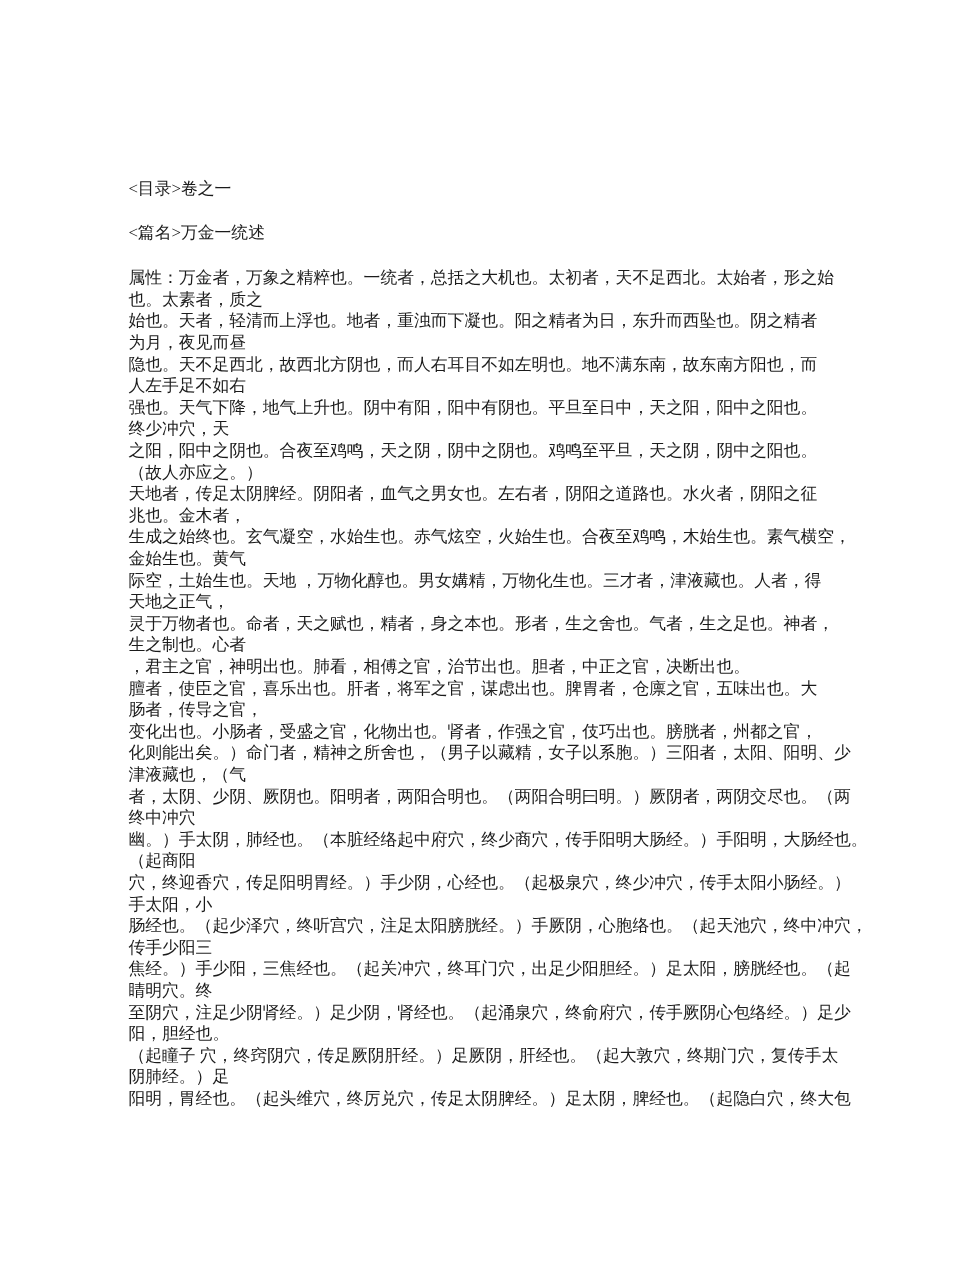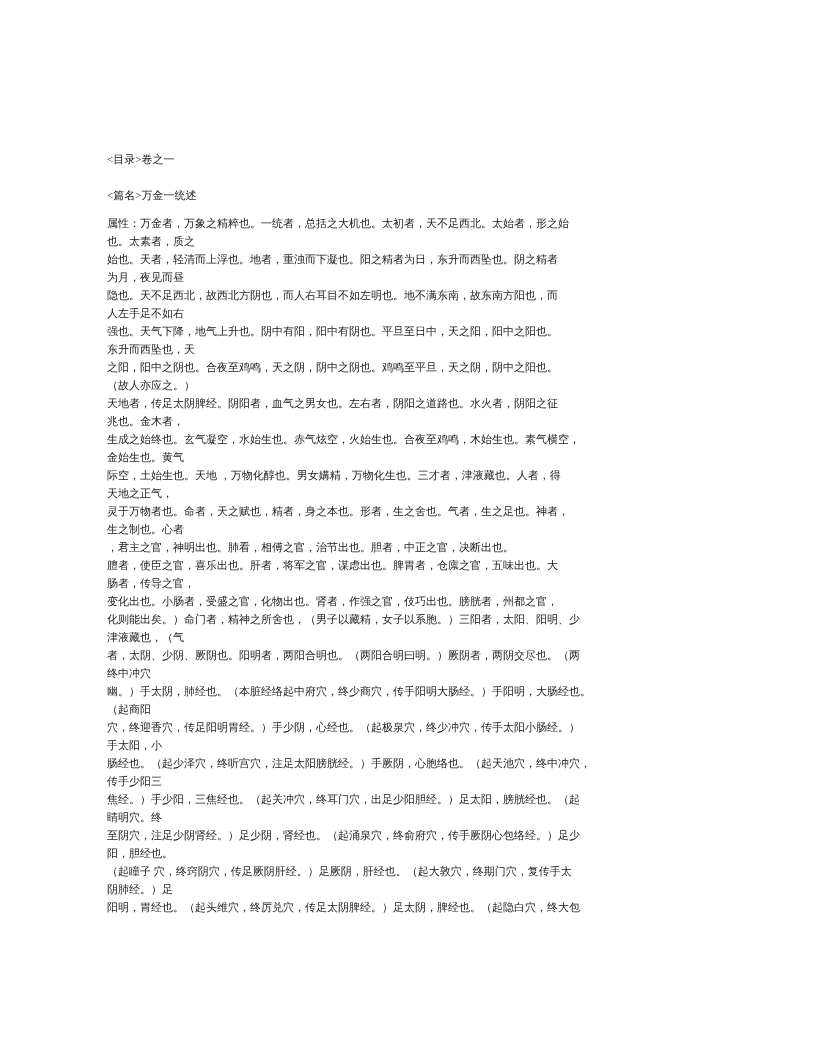--- a/index.html
+++ b/index.html
@@ -11,46 +11,46 @@
     margin: 0 auto;
     overflow: hidden;
   }
   .doc {
     position: absolute;
     left: 107px;
     top: 150px;
     width: 660px;
     color: #1b1b1b;
     font-family: "Liberation Serif", "DejaVu Serif", serif;
-    font-size: 11px;
+    font-size: 14px;
     line-height: 18px;
   }
   .line {
     white-space: pre;
     height: 18px;
   }
   .toc-line { margin-bottom: 18px; }
-  .section-title-line { margin-bottom: 10px; }
+  .section-title-line { margin-bottom: 20px; }
 </style>
 </head>
 <body>
 
 <div class="page">
   <div class="doc">
     <div class="line toc-line">&lt;目录&gt;卷之一</div>
     <div class="line section-title-line">&lt;篇名&gt;万金一统述</div>
     <div class="body-text">
       <div class="line">属性：万金者，万象之精粹也。一统者，总括之大机也。太初者，天不足西北。太始者，形之始</div>
       <div class="line">也。太素者，质之</div>
       <div class="line">始也。天者，轻清而上浮也。地者，重浊而下凝也。阳之精者为日，东升而西坠也。阴之精者</div>
       <div class="line">为月，夜见而昼</div>
       <div class="line">隐也。天不足西北，故西北方阴也，而人右耳目不如左明也。地不满东南，故东南方阳也，而</div>
       <div class="line">人左手足不如右</div>
       <div class="line">强也。天气下降，地气上升也。阴中有阳，阳中有阴也。平旦至日中，天之阳，阳中之阳也。</div>
-      <div class="line">东升而西坠也，天</div>
+      <div class="line">终少冲穴，天</div>
       <div class="line">之阳，阳中之阴也。合夜至鸡鸣，天之阴，阴中之阴也。鸡鸣至平旦，天之阴，阴中之阳也。</div>
       <div class="line">（故人亦应之。）</div>
       <div class="line">天地者，传足太阴脾经。阴阳者，血气之男女也。左右者，阴阳之道路也。水火者，阴阳之征</div>
       <div class="line">兆也。金木者，</div>
       <div class="line">生成之始终也。玄气凝空，水始生也。赤气炫空，火始生也。合夜至鸡鸣，木始生也。素气横空，</div>
       <div class="line">金始生也。黄气</div>
       <div class="line">际空，土始生也。天地 ，万物化醇也。男女媾精，万物化生也。三才者，津液藏也。人者，得</div>
       <div class="line">天地之正气，</div>
       <div class="line">灵于万物者也。命者，天之赋也，精者，身之本也。形者，生之舍也。气者，生之足也。神者，</div>
       <div class="line">生之制也。心者</div>

